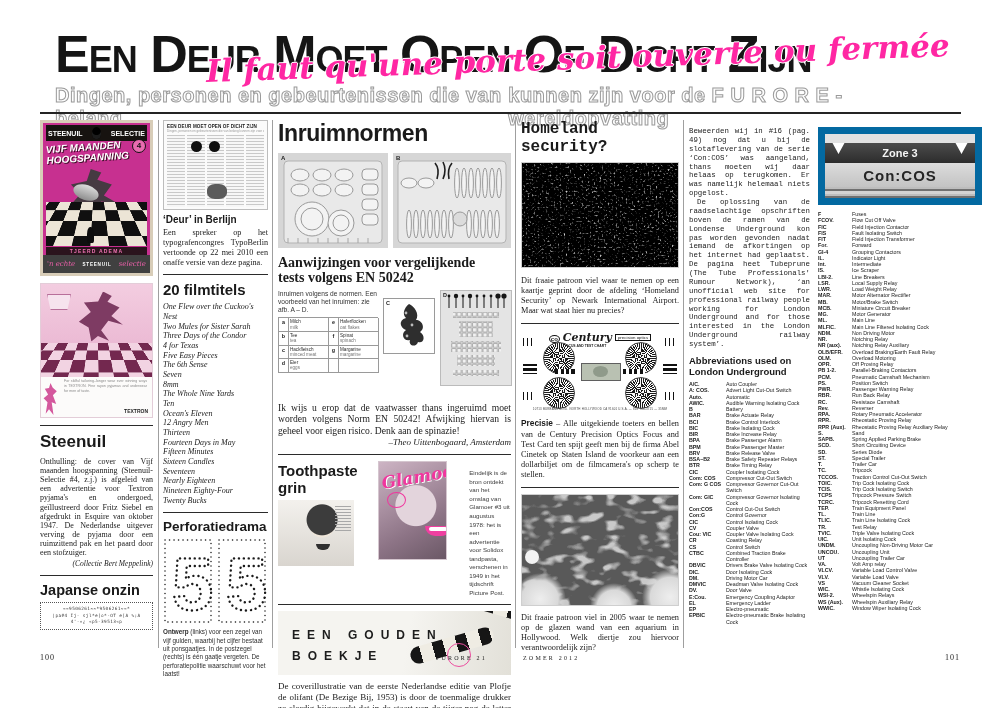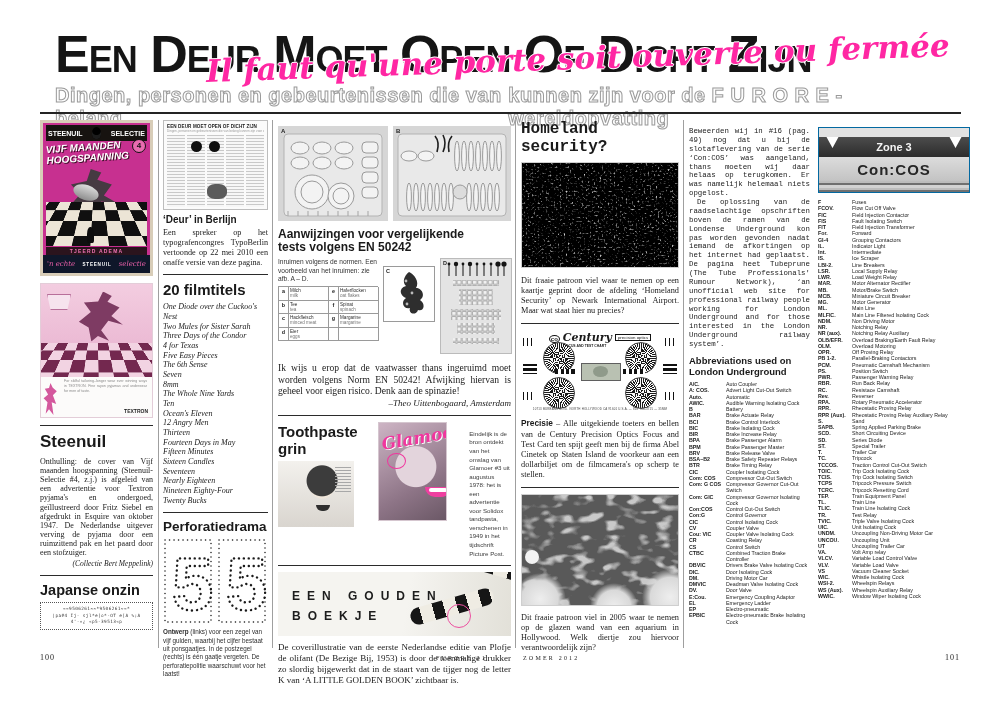--- a/index.html
+++ b/index.html
@@ -58,21 +58,21 @@
   .c1-vac{position:absolute;top:62px;left:30px;width:26px;height:15px;background:linear-gradient(#dcdcdc,#8e8e8e);
       border-radius:50%;transform:rotate(18deg);}
   .c1-floor{position:absolute;bottom:27px;left:3px;right:3px;height:44px;overflow:hidden;}
   .checker{position:absolute;left:-30%;right:-30%;top:0;height:200%;
       background:repeating-conic-gradient(#101010 0% 25%,#ece5d6 0% 50%);background-size:22px 22px;
       transform:perspective(70px) rotateX(48deg);transform-origin:50% 0;}
   .checker.pink{background:repeating-conic-gradient(#73284f 0% 25%,#f2d3e2 0% 50%);background-size:20px 20px;}
   .c1-pawn{position:absolute;bottom:30px;left:44px;width:7px;height:16px;background:#0d0d0d;border-radius:45% 45% 20% 20%;}
   .c1-author{position:absolute;bottom:18px;left:3px;right:3px;background:rgba(22,16,13,.88);color:#ef74b3;
       text-align:center;font-family:"Liberation Sans",sans-serif;font-weight:bold;font-size:5px;letter-spacing:1.2px;padding:1px 0;}
-  .c1-bottom{position:absolute;bottom:0;left:0;right:0;height:18px;background:#0f172a;display:flex;
+  .c1-bottom{position:absolute;bottom:0;left:0;right:0;height:18px;background:#404040;display:flex;
       align-items:center;justify-content:space-between;padding:0 4px;}
   .scripty{font-family:"DejaVu Serif",serif;font-style:italic;font-size:7px;color:#e95fa8;}
   .c1-name{color:#fff;font-family:"Liberation Sans",sans-serif;font-weight:bold;font-size:4.6px;letter-spacing:.8px;}
   
   .ad{position:relative;height:133px;margin-top:7px;background:linear-gradient(#f3cde0,#e2a3c6);overflow:hidden;border:1px solid #e3cdd8;}
   .ad-fig{position:absolute;top:8px;left:34px;width:58px;height:52px;background:#7e3b63;transform:rotate(8deg);
       clip-path:polygon(42% 0,58% 6%,52% 18%,74% 26%,62% 44%,84% 58%,58% 54%,48% 74%,64% 92%,44% 86%,34% 98%,26% 72%,8% 64%,26% 42%,12% 26%,36% 20%);}
   .ad-lamp{position:absolute;top:10px;left:6px;width:22px;height:14px;background:#f6e3ee;border:1px solid #b86f9a;
       clip-path:polygon(15% 100%,85% 100%,100% 0,0 0);}
   .ad-floor{position:absolute;bottom:40px;left:0;right:0;height:34px;overflow:hidden;}
@@ -89,21 +89,21 @@
   .thumb-title{font-family:"Liberation Sans",sans-serif;font-weight:bold;font-size:4.6px;letter-spacing:.1px;white-space:nowrap;overflow:hidden;}
   .thumb-sub{font-family:"Liberation Sans",sans-serif;font-size:3.1px;color:#9b9b9b;white-space:nowrap;overflow:hidden;}
   .thumb-page{position:relative;margin-top:2px;height:72px;display:flex;gap:2px;}
   .tcol{flex:1;background:repeating-linear-gradient(#c9c9c9 0 1px,#f7f7f7 1px 3px);}
   .tdot{position:absolute;width:11px;height:11px;border-radius:50%;background:#0e0e0e;}
   .tblob{position:absolute;left:40px;bottom:8px;width:20px;height:15px;background:#5b5b5b;border-radius:40%;}
   .film-item{font-style:italic;font-size:8px;line-height:1.21;}
   .stamps{display:block;margin:2px 0 0;}
   
   .figrow{display:flex;gap:5px;margin-top:6px;}
-  .test-lead{font-family:Liberation Sans, sans-serif;font-weight:bold;font-size:12px;line-height:1.1;margin-top:7px;}
+  .test-lead{font-family:Liberation Serif, serif;font-weight:bold;font-size:14px;line-height:1.1;margin-top:7px;}
   .test-row{display:flex;gap:5px;margin-top:4px;}
   .test-left{width:100px;}
   .test-sub{font-family:"Liberation Sans",sans-serif;font-size:6.6px;line-height:1.25;color:#333;margin-bottom:3px;}
   .legend{display:grid;grid-template-columns:10px 40px 10px 40px;border-left:.6px solid #9a9a9a;border-top:.6px solid #9a9a9a;width:100px;box-sizing:border-box;}
   .lg{border-right:.6px solid #9a9a9a;border-bottom:.6px solid #9a9a9a;font-family:"Liberation Sans",sans-serif;
       font-size:4.6px;line-height:1.15;padding:1px;min-height:9px;}
   .cell-letter{font-weight:bold;font-size:5.4px;text-align:center;}
   .lg .de{display:block;color:#2e2e2e;}
   .lg .en{display:block;color:#777;}
   .figC{position:relative;width:52px;height:54px;background:#fff;border:.8px solid #9a9a9a;margin-top:8px;}
@@ -155,21 +155,21 @@
   
   .c5-row{display:flex;gap:8px;margin-top:7px;}
   .c5-text{width:121px;flex:none;}
   .c5-right{flex:1;}
   .abbr-h{font-family:"Liberation Sans",sans-serif;font-weight:bold;font-size:9.5px;line-height:1.12;margin:7px 0 4px;}
   .abbr-list{margin-top:0;}
   .abbr-row{display:flex;line-height:1.18;}
   .abbr-row .k{width:37px;flex:none;font-family:"Liberation Sans",sans-serif;font-weight:bold;font-size:5.3px;}
   .abbr-row .v{flex:1;font-family:"Liberation Sans",sans-serif;font-size:5.3px;color:#222;}
   .abbr-right .abbr-row .k{width:34px;}
-  .zone-photo{width:100%;overflow:hidden;border:1px solid #0369a1;}
+  .zone-photo{width:100%;overflow:hidden;border:7px solid #0369a1;}
   .zp-top{height:9px;background:#e2e2e2;}
   .zp-dark{position:relative;height:20px;background:linear-gradient(#4c4c4c,#2c2c2c);display:flex;align-items:center;justify-content:center;
       color:#f4f4f4;font-family:"Liberation Sans",sans-serif;font-weight:bold;font-size:11px;
       clip-path:polygon(0 0,5% 0,9% 55%,13% 0,87% 0,91% 55%,95% 0,100% 0,100% 100%,0 100%);}
   .zp-light{height:24px;background:linear-gradient(#dcdcdc,#c3c3c3);display:flex;align-items:center;justify-content:center;
       color:#262626;font-family:"Liberation Sans",sans-serif;font-weight:bold;font-size:15px;letter-spacing:1px;}
   .zp-lines{height:11px;background:repeating-linear-gradient(#bdbdbd 0 2px,#707070 2px 4px,#d3d3d3 4px 7px);}
   
   .pgnum{position:absolute;top:653px;font-size:8px;font-family:"Liberation Serif",serif;letter-spacing:1px;}
   .footmark{position:absolute;top:655px;font-size:6px;font-family:"Liberation Serif",serif;letter-spacing:2.2px;}
@@ -257,21 +257,21 @@
         <div class="tdot" style="left:42px;top:6px;"></div>
         <div class="tblob"></div>
       </div>
     </div>
     <h3 class="h10">‘Deur’ in Berlijn</h3>
     <p class="body82 just">Een spreker op het typografencongres TypoBerlin vertoonde op 22 mei 2010 een onaffe versie van deze pagina.</p>
     <div class="rule"></div>
     <h2 class="h15">20 filmtitels</h2>
     <div class="films">
 
-    <div class="film-item">One Diode over the Cuckoo's Nest</div>
+    <div class="film-item">One Flew over the Cuckoo's Nest</div>
         <div class="film-item">Two Mules for Sister Sarah</div>
         <div class="film-item">Three Days of the Condor</div>
         <div class="film-item">4 for Texas</div>
         <div class="film-item">Five Easy Pieces</div>
         <div class="film-item">The 6th Sense</div>
         <div class="film-item">Seven</div>
         <div class="film-item">8mm</div>
         <div class="film-item">The Whole Nine Yards</div>
         <div class="film-item">Ten</div>
         <div class="film-item">Ocean's Eleven</div>
@@ -292,20 +292,21 @@
         <rect x="2" y="2" width="46" height="82" stroke-width="1.5" stroke-dasharray="0.1 4.4"></rect>
         <rect x="56" y="2" width="46" height="82" stroke-width="1.5" stroke-dasharray="0.1 4.4"></rect>
         <text x="9" y="72" font-family="Liberation Sans, sans-serif" font-size="74" font-weight="bold" stroke-width="2.4" stroke-dasharray="0.1 4.8">5</text>
         <text x="63" y="72" font-family="Liberation Sans, sans-serif" font-size="74" font-weight="bold" stroke-width="2.4" stroke-dasharray="0.1 4.8">5</text>
       </g>
     </svg>
     <p class="caption6"><b>Ontwerp</b><span> (links) voor een zegel van vijf gulden, waarbij het cijfer bestaat uit ponsgaatjes. In de postzegel (rechts) is één gaatje vergeten. De perforatiepolitie waarschuwt voor het laatst!</span></p>
   </div>
 
   <div class="col" style="left:278px;width:233px;">
+    <h1 class="h23">Inruimnormen</h1>
     <div class="figrow">
       <svg width="110" height="95" viewBox="0 0 110 95">
         <rect width="110" height="95" fill="#d6d6d6"></rect>
         <rect x="6" y="8" width="98" height="82" rx="4" fill="#e9e9e9" stroke="#b3b3b3"></rect>
         <text x="3" y="7" font-size="6" font-weight="bold" font-family="Liberation Sans, sans-serif" fill="#222">A</text>
         <g fill="#f3f3f3" stroke="#9a9a9a" stroke-width="1">
           <ellipse cx="22" cy="22" rx="9" ry="6"></ellipse>
             <ellipse cx="44" cy="22" rx="9" ry="6"></ellipse>
           <ellipse cx="66" cy="22" rx="9" ry="6"></ellipse>
             <ellipse cx="22" cy="37" rx="9" ry="6"></ellipse>
@@ -449,21 +450,21 @@
               <circle cx="63" cy="5" r="2.6"></circle>
           </g>
           <rect x="12" y="21" width="46" height="6" fill="url(#sqp)"></rect>
           <rect x="18" y="30" width="34" height="16" fill="url(#sqp)"></rect>
           <rect x="10" y="50" width="50" height="11" fill="url(#sqp)"></rect>
           <rect x="16" y="64" width="38" height="11" fill="url(#sqp)"></rect>
           <rect x="12" y="79" width="46" height="6" fill="url(#sqp)"></rect>
         </svg>
       </div>
     </div>
-    <p class="body95 just" style="margin-top:8px">Ik wijs u erop dat de vaatwasser thans ingeruimd moet worden volgens Norm EN 50242! Afwijking hiervan is geheel voor eigen risico. Denk aan de spinazie!</p>
+    <p class="body95 just" style="margin-top:16px">Ik wijs u erop dat de vaatwasser thans ingeruimd moet worden volgens Norm EN 50242! Afwijking hiervan is geheel voor eigen risico. Denk aan de spinazie!</p>
     <p class="sig">–Theo Uittenbogaard, Amsterdam</p>
     <div class="rule"></div>
     <div class="tooth-row">
       <div class="tooth-left">
         <h2 class="h15">
           <span>Toothpaste</span><br>
           <span>grin</span>
         </h2>
         <div class="bw-img">
             <div class="bw-smile"></div>

